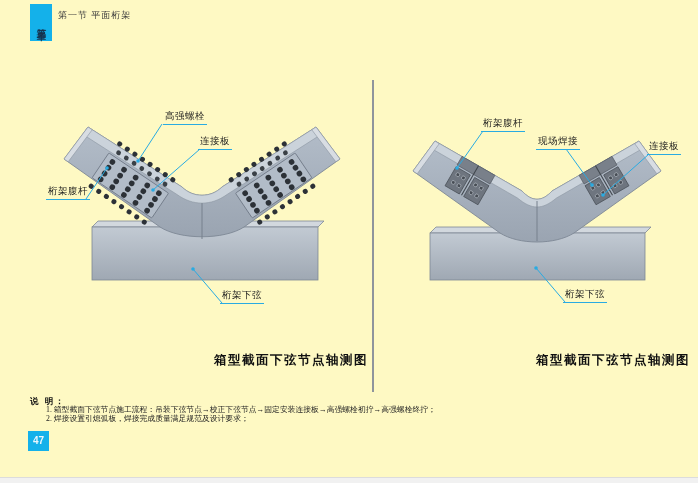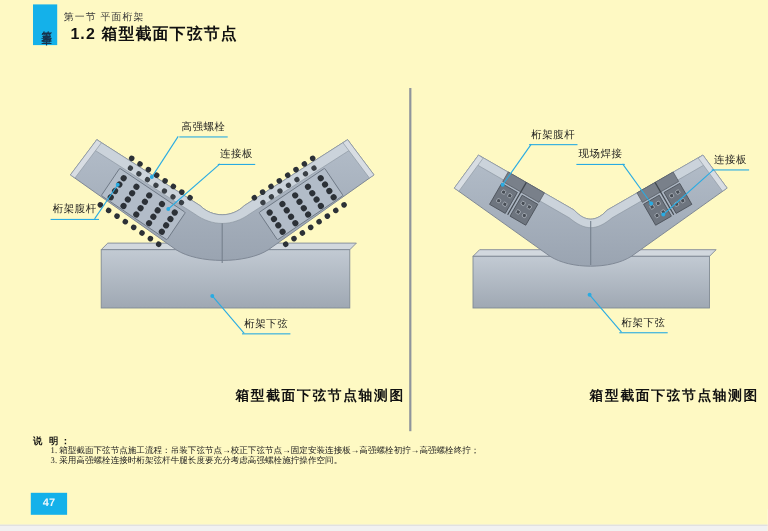--- a/index.html
+++ b/index.html
@@ -47,21 +47,21 @@
     position:absolute;left:30px;top:396px;font-size:8.5px;font-weight:bold;color:#111;
     letter-spacing:2px;font-family:"Liberation Serif","DejaVu Serif",serif;text-align:right;
   }
   .notes-items{
     position:absolute;left:46px;top:405px;width:620px;
     font-size:7.8px;line-height:9.3px;color:#222;
     font-family:"Liberation Serif","DejaVu Serif",serif;
   }
   
   .page-number-badge{
-    position:absolute;left:28px;top:448px;width:33px;height:20px;background:#14b1ea;
+    position:absolute;left:28px;top:431px;width:21px;height:20px;background:#14b1ea;
     color:#eaf6fc;font-size:10px;font-weight:bold;text-align:center;line-height:20px;
   }
   .bottom-strip{
     position:absolute;left:0;top:477px;width:698px;height:6px;background:#f1f1f1;
     border-top:1px solid #dcdcdc;
   }
 </style>
 </head>
 <body>
 
@@ -132,21 +132,20 @@
           <circle cx="13.5" cy="6" r="1.9"></circle>
       </g>
     </g>
   </defs>
 </svg>
 
 <div class="page">
 
   <div class="chapter-badge">第三章</div>
   <div class="section-header">第一节 平面桁架</div>
-  <div class="page-title">1.2 箱型截面下弦节点</div>
   <div class="divider"></div>
 
   <div class="fig fig-left">
     <svg width="315" height="275" viewBox="0 0 315 275">
 
       <g>
         <polygon points="62,142 288,142 294,136 68,136" fill="#d2d8de" stroke="#7e8895" stroke-width="0.8"></polygon>
         <rect x="62" y="142" width="226" height="53" fill="url(#beamGrad)" stroke="#7e8895" stroke-width="0.8"></rect>
       </g>
 
@@ -219,30 +218,30 @@
         <path d="M170,217 L141,183"></path>
       </g>
       <g fill="#29abe2">
         <circle cx="62" cy="83" r="1.8"></circle>
           <circle cx="197" cy="100" r="1.8"></circle>
         <circle cx="208" cy="110" r="1.8"></circle>
           <circle cx="141" cy="183" r="1.8"></circle>
       </g>
     </svg>
     <div class="fig-label" style="left:86px;top:33px">桁架腹杆</div>
-    <div class="fig-label" style="left:129px;top:51px">现场焊接</div>
+    <div class="fig-label" style="left:141px;top:51px">现场焊接</div>
     <div class="fig-label" style="left:252px;top:56px">连接板</div>
     <div class="fig-label" style="left:168px;top:204px">桁架下弦</div>
   </div>
 
   <div class="caption caption-left">箱型截面下弦节点轴测图</div>
   <div class="caption caption-right">箱型截面下弦节点轴测图</div>
 
   <div class="notes-heading">说 明：</div>
   <div class="notes-items">
     <div>1. 箱型截面下弦节点施工流程：吊装下弦节点→校正下弦节点→固定安装连接板→高强螺栓初拧→高强螺栓终拧；</div>
-    <div>3. 采用高强螺栓连接时桁架弦杆牛腿长度要充分考虑高强螺栓施拧操作空间。</div>
+    <div>2. 焊接设置引熄弧板，焊接完成质量满足规范及设计要求；</div>
   </div>
 
   <div class="page-number-badge">47</div>
   <div class="bottom-strip"></div>
 
 </div>
 
 </body></html>

